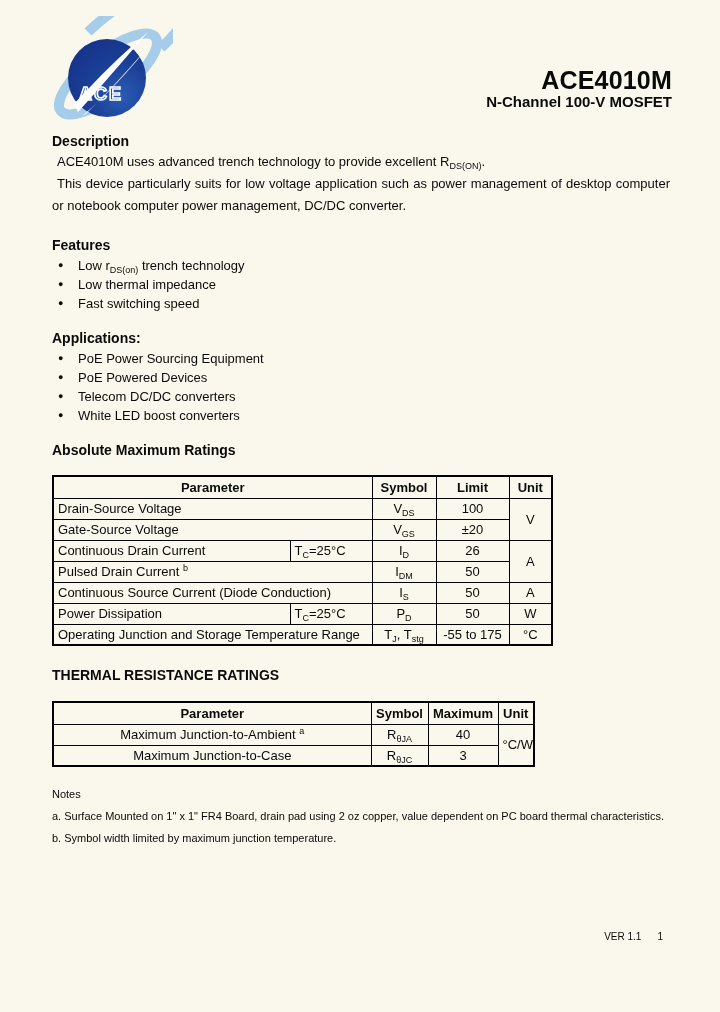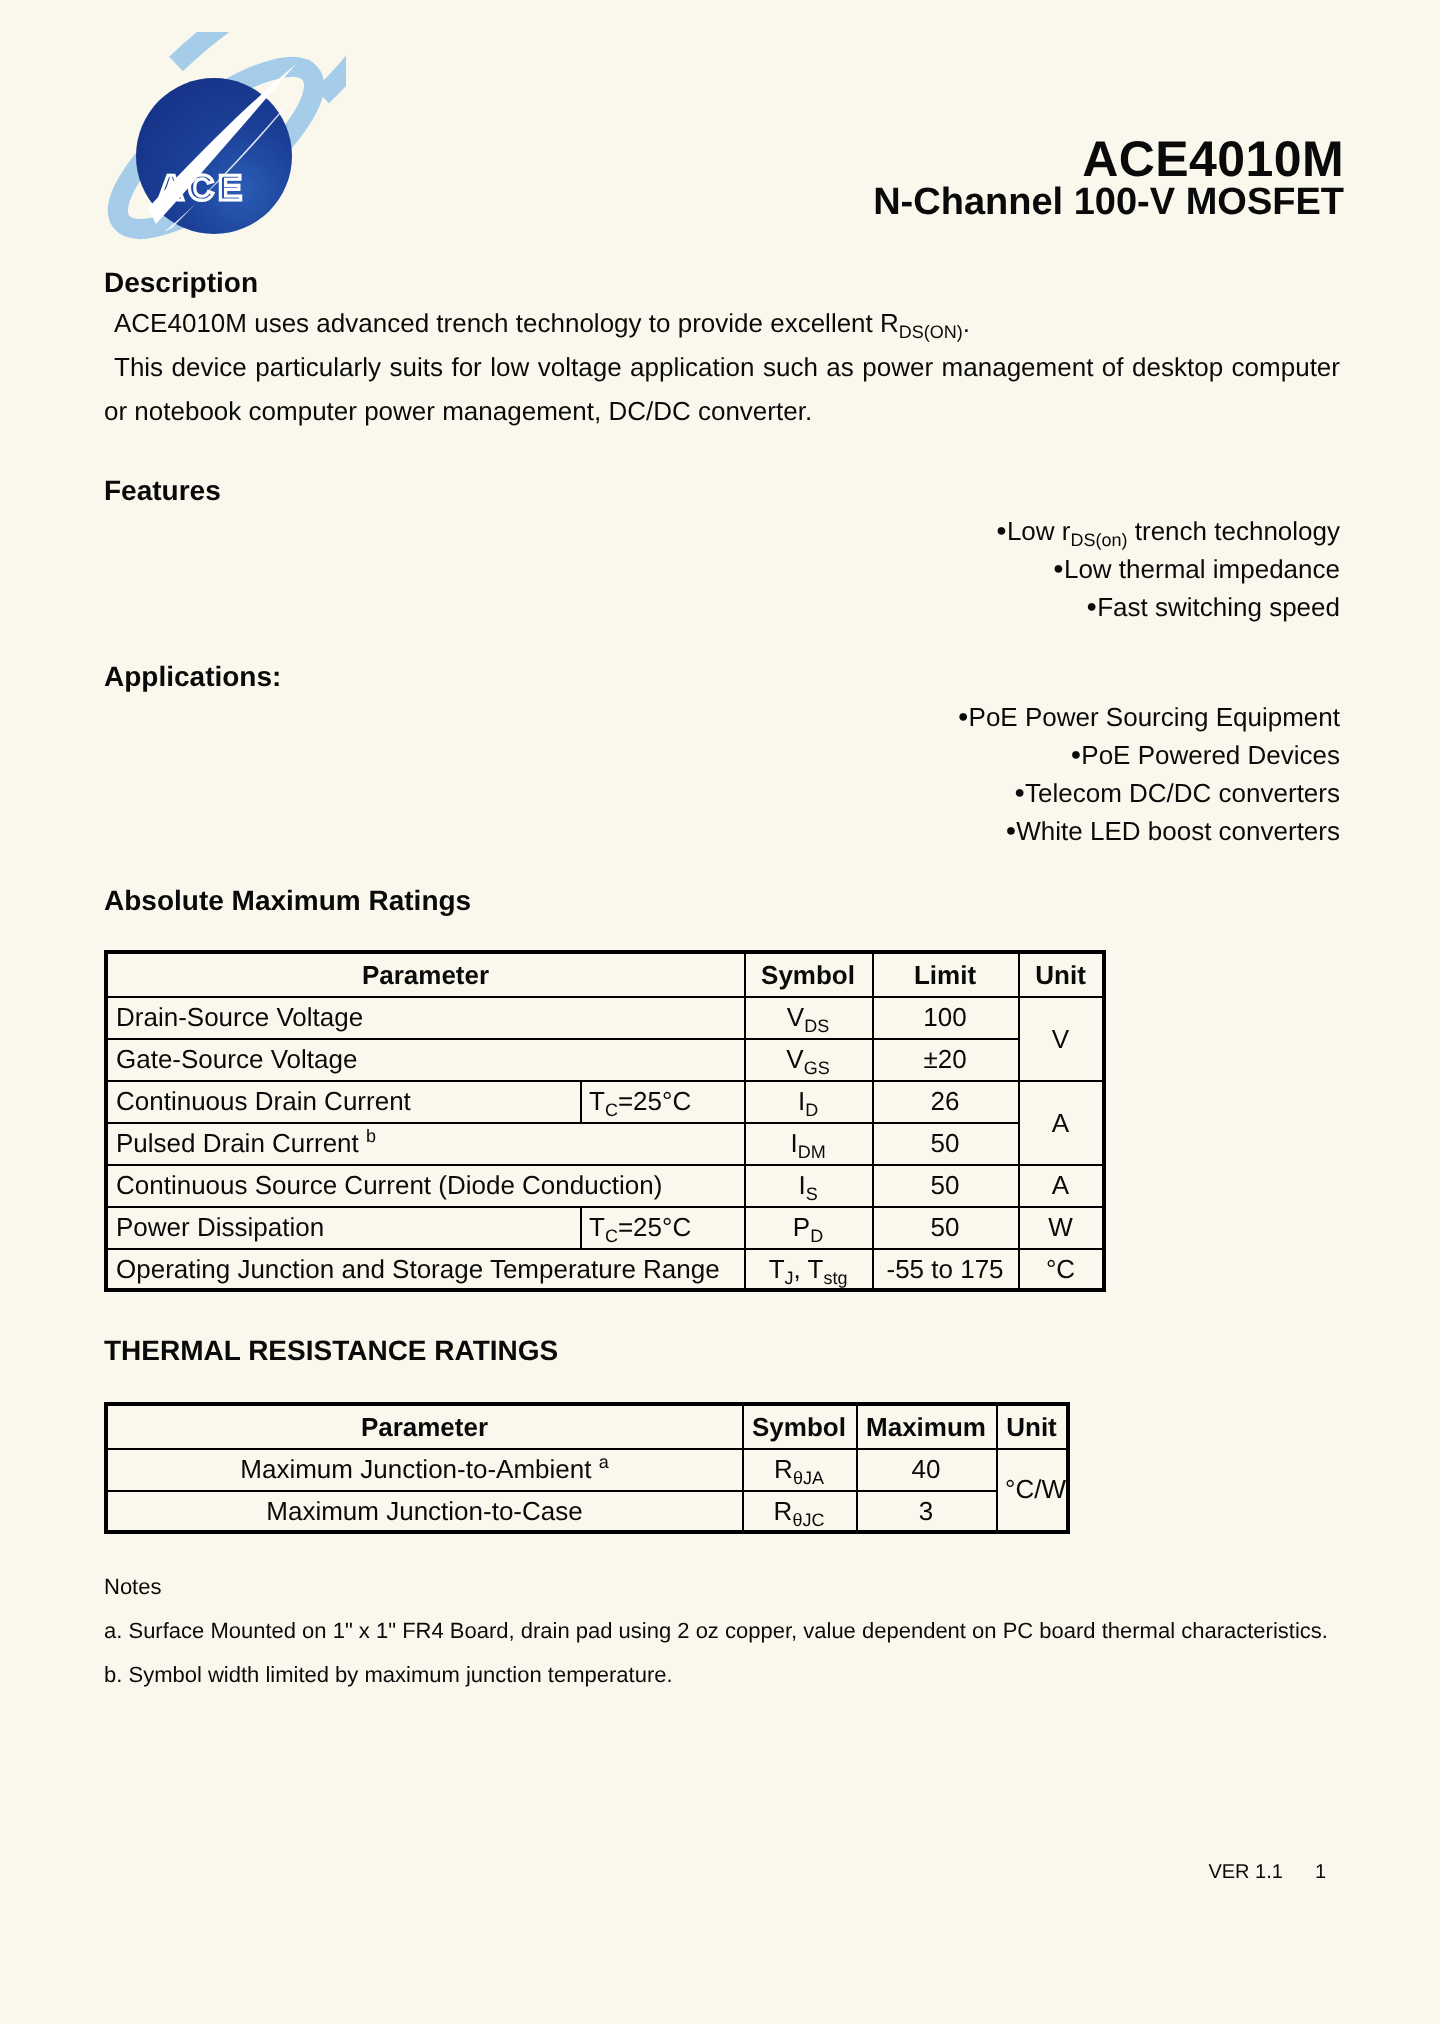--- a/index.html
+++ b/index.html
@@ -12,31 +12,31 @@
     position:relative;
     overflow:hidden;
   }
   .content { padding:0 50px 0 52px; }
 
   
   .header { position:relative; height:133px; }
   .logo { position:absolute; left:48px; top:16px; }
   .titleblock { position:absolute; right:48px; top:68px; text-align:right; }
   .title { font-size:25px; font-weight:bold; letter-spacing:0.2px; line-height:25px; }
-  .subtitle { font-size:19px; font-weight:bold; line-height:18px;text-align:center; }
+  .subtitle { font-size:15px; font-weight:bold; line-height:18px;text-align:center; }
 
   
   h3.sec { font-size:14px; font-weight:bold; line-height:16px; }
   .desc-line { line-height:21px; margin-top:2px; text-indent:5px; }
   .desc-para { line-height:22px; margin-top:1px; text-indent:5px; text-align:justify; }
   .sec-features { margin-top:20px; }
   .sec-apps { margin-top:17px; }
   .sec-absmax { margin-top:17px; }
   .sec-thermal { margin-top:21px; }
-  ul.blist { list-style:none; margin-top:3px;text-align:right; }
+  ul.blist { list-style:none; margin-top:3px; }
   ul.blist li { line-height:18px; padding-left:6px; }
   .bullet { display:inline-block; width:20px; }
   .bullet::before { content:"●"; font-size:9px; vertical-align:2px; }
 
   sub { font-size:9px; line-height:0; position:relative; vertical-align:baseline; top:3px; }
   sup { font-size:9px; line-height:0; position:relative; vertical-align:baseline; top:-5px; }
 
   
   table { border-collapse:collapse; table-layout:fixed; margin-top:17px; border:2px solid #000; }
   th, td { border:1px solid #000; padding:0 4px; height:21px; font-size:13px; overflow:hidden; white-space:nowrap; }

